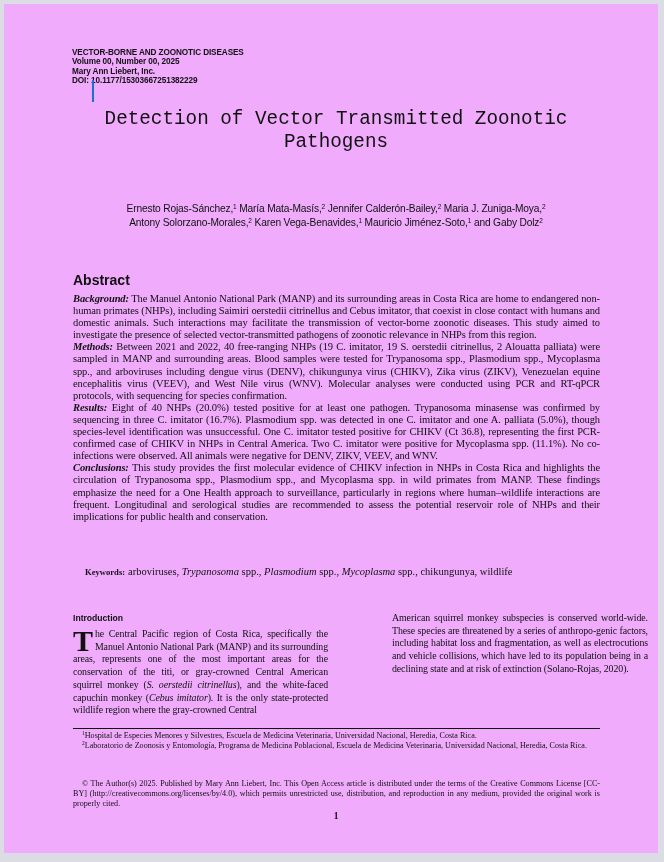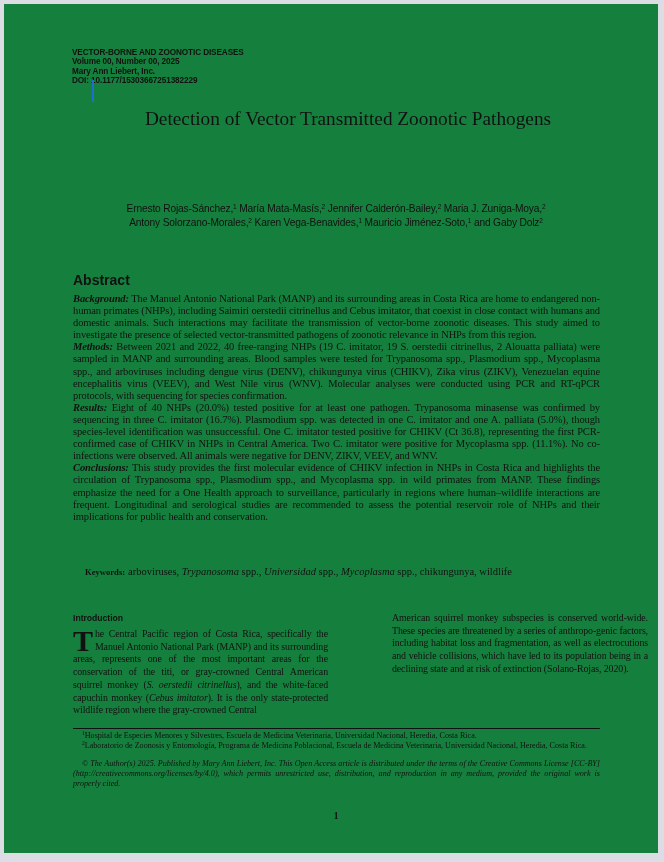--- a/index.html
+++ b/index.html
@@ -6,45 +6,45 @@
   body {
     width: 664px; height: 862px;
     background: #dcdce4;
     position: relative;
     overflow: hidden;
   }
   .page {
     position: absolute;
     left: 4px; top: 4px;
     width: 654px; height: 849px;
-    background: #15803d;
+    background: #f0abfc;
   }
   .journal-meta {
     position: absolute;
     left: 68px; top: 44px;
     font-family: "Liberation Sans", sans-serif;
     font-size: 8.2px;
     line-height: 9.4px;
     color: #111;
     font-weight: bold;
     letter-spacing: -0.1px;
   }
   .journal-meta div { white-space: nowrap; }
   .doi-marker {
     position: absolute;
     left: 88px; top: 76px;
     width: 1.5px; height: 22px;
     background: #1f6fd1;
   }
   .title {
     position: absolute;
-    left: 82px; top: 104px;
+    left: 70px; top: 104px;
     width: 524px;
     text-align: center;
-    font-family: Liberation Serif, serif;
+    font-family: Liberation Mono, monospace;
     font-size: 19.3px;
     line-height: 22.6px;
     color: #111;
   }
   .authors {
     position: absolute;
     left: 70px; top: 198px;
     width: 524px;
     text-align: center;
     font-family: "Liberation Sans", sans-serif;
@@ -132,29 +132,28 @@
     font-family: "Liberation Serif", serif;
     font-size: 8.1px;
     line-height: 10.2px;
     color: #111;
   }
   .affil p { margin: 0; }
   .affil .ind { padding-left: 9px; }
   .affil sup { font-size: 5.5px; vertical-align: 3px; line-height: 0; }
   .license {
     position: absolute;
-    left: 69px; top: 755px;
+    left: 69px; top: 775px;
     width: 527px;
     font-family: "Liberation Serif", serif;
     font-size: 8.1px;
     line-height: 10.2px;
     color: #111;
     text-align: justify;
     text-indent: 9px;
-    font-style: italic;
   }
   .page-number {
     position: absolute;
     left: 326px; top: 807px;
     width: 12px; text-align: center;
     font-family: "Liberation Serif", serif;
     font-weight: bold;
     font-size: 9.5px;
     color: #111;
   }
@@ -191,21 +190,21 @@
   <div class="abstract-heading">Abstract</div>
 
   <div class="abstract-body">
     <p><span class="lbl">Background:</span><span> The Manuel Antonio National Park (MANP) and its surrounding areas in Costa Rica are home to endangered non-human primates (NHPs), including Saimiri oerstedii citrinellus and Cebus imitator, that coexist in close contact with humans and domestic animals. Such interactions may facilitate the transmission of vector-borne zoonotic diseases. This study aimed to investigate the presence of selected vector-transmitted pathogens of zoonotic relevance in NHPs from this region.</span></p>
     <p><span class="lbl">Methods:</span><span> Between 2021 and 2022, 40 free-ranging NHPs (19 C. imitator, 19 S. oerstedii citrinellus, 2 Alouatta palliata) were sampled in MANP and surrounding areas. Blood samples were tested for Trypanosoma spp., Plasmodium spp., Mycoplasma spp., and arboviruses including dengue virus (DENV), chikungunya virus (CHIKV), Zika virus (ZIKV), Venezuelan equine encephalitis virus (VEEV), and West Nile virus (WNV). Molecular analyses were conducted using PCR and RT-qPCR protocols, with sequencing for species confirmation.</span></p>
     <p><span class="lbl">Results:</span><span> Eight of 40 NHPs (20.0%) tested positive for at least one pathogen. Trypanosoma minasense was confirmed by sequencing in three C. imitator (16.7%). Plasmodium spp. was detected in one C. imitator and one A. palliata (5.0%), though species-level identification was unsuccessful. One C. imitator tested positive for CHIKV (Ct 36.8), representing the first PCR-confirmed case of CHIKV in NHPs in Central America. Two C. imitator were positive for Mycoplasma spp. (11.1%). No co-infections were observed. All animals were negative for DENV, ZIKV, VEEV, and WNV.</span></p>
     <p><span class="lbl">Conclusions:</span><span> This study provides the first molecular evidence of CHIKV infection in NHPs in Costa Rica and highlights the circulation of Trypanosoma spp., Plasmodium spp., and Mycoplasma spp. in wild primates from MANP. These findings emphasize the need for a One Health approach to surveillance, particularly in regions where human–wildlife interactions are frequent. Longitudinal and serological studies are recommended to assess the potential reservoir role of NHPs and their implications for public health and conservation.</span></p>
   </div>
 
   <div class="keywords">
-    <span class="kw-lbl">Keywords:</span><span>arboviruses, </span><i>Trypanosoma</i><span> spp., </span><i>Universidad</i><span> spp., </span><i>Mycoplasma</i><span> spp., chikungunya, wildlife</span>
+    <span class="kw-lbl">Keywords:</span><span>arboviruses, </span><i>Trypanosoma</i><span> spp., </span><i>Plasmodium</i><span> spp., </span><i>Mycoplasma</i><span> spp., chikungunya, wildlife</span>
   </div>
 
   <div class="intro-heading">Introduction</div>
 
   <div class="col col-left">
     <p><span class="dropcap">T</span><span>he Central Pacific region of Costa Rica, specifically the Manuel Antonio National Park (MANP) and its surrounding areas, represents one of the most important areas for the conservation of the titi, or gray-crowned Central American squirrel monkey (</span><i>S. oerstedii citrinellus</i><span>), and the white-faced capuchin monkey (</span><i>Cebus imitator</i><span id="left-tail">). It is the only state-protected wildlife region where the gray-crowned Central</span></p>
   </div>
 
   <div class="col col-right">
     <p>American squirrel monkey subspecies is conserved world-wide. These species are threatened by a series of anthropo-genic factors, including habitat loss and fragmentation, as well as electrocutions and vehicle collisions, which have led to its population being in a declining state and at risk of extinction (Solano-Rojas, 2020).</p>

